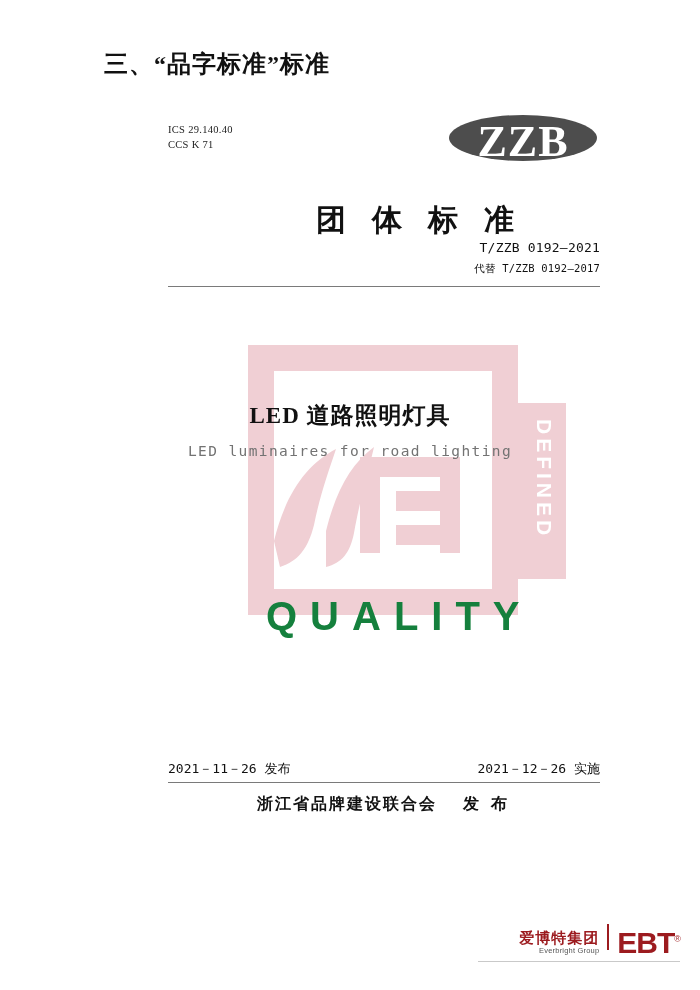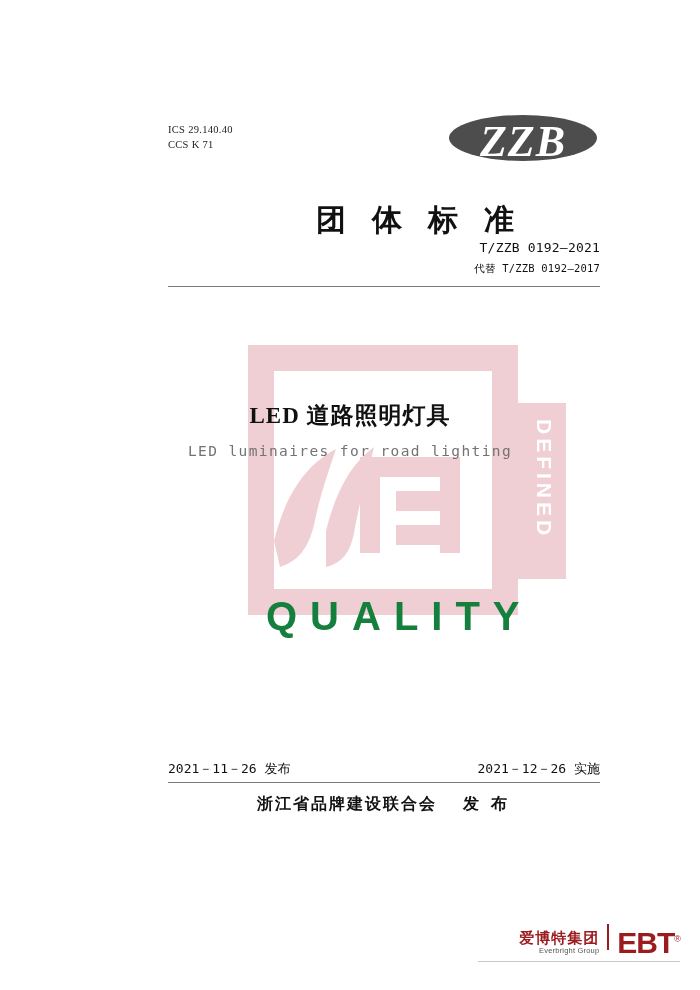--- a/index.html
+++ b/index.html
@@ -55,21 +55,20 @@
     letter-spacing: 0.3px;
   }
 
   
   .zzb-logo {
     position: absolute;
     right: 2px;
     top: 10px;
     width: 150px;
     height: 56px;
-    font-style: italic;
   }
   .zzb-logo svg { display: block; }
 
   .title-cn {
     position: absolute;
     left: 0;
     top: 100px;
     width: 440px;
     text-align: right;
     font-size: 30px;
@@ -290,20 +289,21 @@
     font-size: 9px;
     vertical-align: super;
     font-weight: normal;
   }
 </style>
 </head>
 <body>
 
 <div class="page">
 
+  <div class="section-heading">三、“品字标准”标准</div>
 
   <div class="cover">
 
     <div class="ics-block">
       <div>ICS 29.140.40</div>
       <div>CCS K 71</div>
     </div>
 
     <div class="zzb-logo">
       <svg width="150" height="56" viewBox="0 0 150 56" xmlns="http://www.w3.org/2000/svg">

